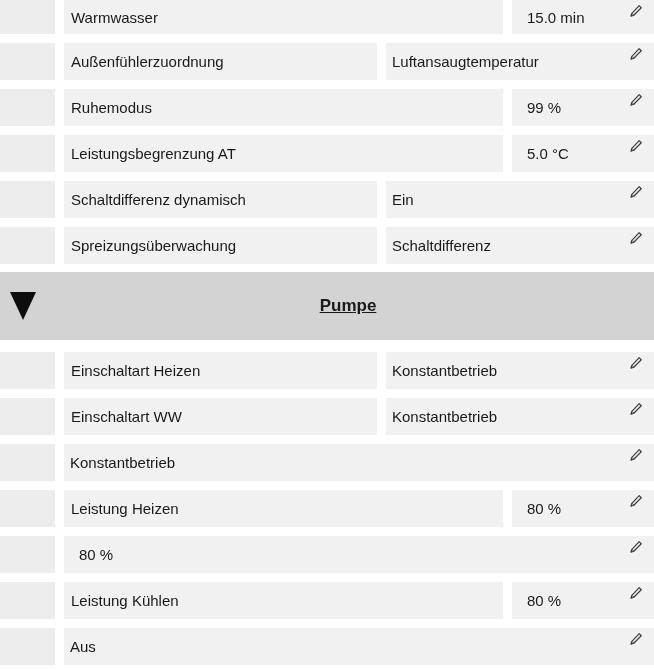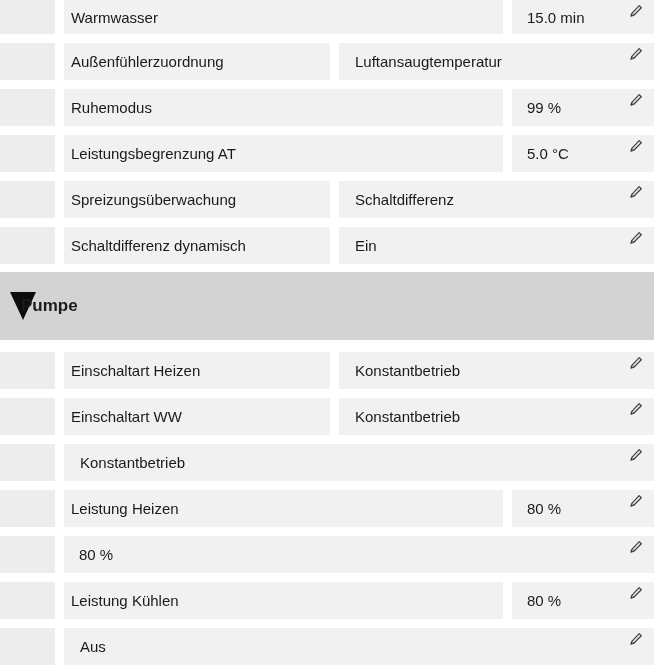--- a/index.html
+++ b/index.html
@@ -34,50 +34,51 @@
     background: #f1f1f1;
     display: flex;
     align-items: center;
     padding-left: 7px;
     box-sizing: border-box;
     font-size: 15px;
     margin-right: 9px;
     flex: 0 0 auto;
   }
   .row.narrow .row-label { width: 439px; }
-  .row.wide   .row-label { width: 266px; }
+  .row.wide   .row-label { width: 313px; }
   .row-value {
     position: relative;
     background: #f1f1f1;
     flex: 1 1 auto;
     display: flex;
     align-items: center;
     box-sizing: border-box;
     font-size: 15px;
   }
   .row.narrow .row-value { padding-left: 15px; }
-  .row.wide   .row-value { padding-left: 16px; }
+  .row.wide   .row-value { padding-left: 6px; }
   .pencil {
     position: absolute;
     top: 4px;
     right: 11px;
     width: 15px;
     height: 15px;
     cursor: pointer;
   }
   .pencil svg { display: block; }
   .section-header {
     position: relative;
     margin-top: 8px;
     margin-bottom: 12px;
     height: 68px;
     background: #d3d3d3;
     display: flex;
     align-items: center;
-    justify-content: flex-start;
+    justify-content: center;
+    text-decoration: underline;
   }
   .section-title {
     font-size: 17px;
     font-weight: bold;
     position: relative;
     left: 21px;
   }
   .tri {
     position: absolute;
     left: 10px;
@@ -147,37 +148,37 @@
         <svg viewBox="0 0 16 16" width="15" height="15" aria-hidden="true">
           <path d="M11.9 1.7 L14.2 4.0 L6.2 12.0 L3.1 13.0 L4.1 9.9 Z" fill="#e7e7e7" stroke="#3c3c3c" stroke-width="1.2" stroke-linejoin="round"></path>
           <path d="M4.1 9.9 L6.2 12.0" stroke="#3c3c3c" stroke-width="1.0"></path>
           <path d="M3.1 13.0 L4.0 12.7 L3.4 12.1 Z" fill="#3c3c3c"></path>
         </svg>
       </span>
     </div>
   </div>
       <div class="row wide">
     <div class="row-square"></div>
+    <div class="row-label">Schaltdifferenz dynamisch</div>
+    <div class="row-value">
+      <span class="value-text">Ein</span>
+      <span class="pencil">
+        <svg viewBox="0 0 16 16" width="15" height="15" aria-hidden="true">
+          <path d="M11.9 1.7 L14.2 4.0 L6.2 12.0 L3.1 13.0 L4.1 9.9 Z" fill="#e7e7e7" stroke="#3c3c3c" stroke-width="1.2" stroke-linejoin="round"></path>
+          <path d="M4.1 9.9 L6.2 12.0" stroke="#3c3c3c" stroke-width="1.0"></path>
+          <path d="M3.1 13.0 L4.0 12.7 L3.4 12.1 Z" fill="#3c3c3c"></path>
+        </svg>
+      </span>
+    </div>
+  </div>
+      <div class="row wide">
+    <div class="row-square"></div>
     <div class="row-label">Spreizungsüberwachung</div>
     <div class="row-value">
       <span class="value-text">Schaltdifferenz</span>
-      <span class="pencil">
-        <svg viewBox="0 0 16 16" width="15" height="15" aria-hidden="true">
-          <path d="M11.9 1.7 L14.2 4.0 L6.2 12.0 L3.1 13.0 L4.1 9.9 Z" fill="#e7e7e7" stroke="#3c3c3c" stroke-width="1.2" stroke-linejoin="round"></path>
-          <path d="M4.1 9.9 L6.2 12.0" stroke="#3c3c3c" stroke-width="1.0"></path>
-          <path d="M3.1 13.0 L4.0 12.7 L3.4 12.1 Z" fill="#3c3c3c"></path>
-        </svg>
-      </span>
-    </div>
-  </div>
-      <div class="row wide">
-    <div class="row-square"></div>
-    <div class="row-label">Schaltdifferenz dynamisch</div>
-    <div class="row-value">
-      <span class="value-text">Ein</span>
       <span class="pencil">
         <svg viewBox="0 0 16 16" width="15" height="15" aria-hidden="true">
           <path d="M11.9 1.7 L14.2 4.0 L6.2 12.0 L3.1 13.0 L4.1 9.9 Z" fill="#e7e7e7" stroke="#3c3c3c" stroke-width="1.2" stroke-linejoin="round"></path>
           <path d="M4.1 9.9 L6.2 12.0" stroke="#3c3c3c" stroke-width="1.0"></path>
           <path d="M3.1 13.0 L4.0 12.7 L3.4 12.1 Z" fill="#3c3c3c"></path>
         </svg>
       </span>
     </div>
   </div>
     </div>

